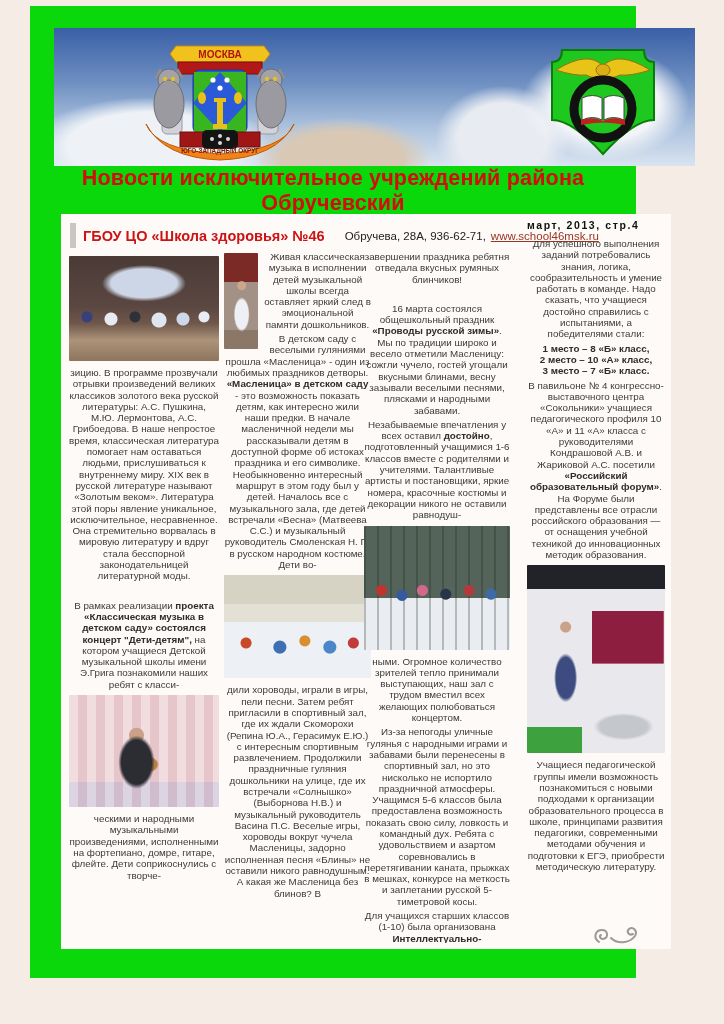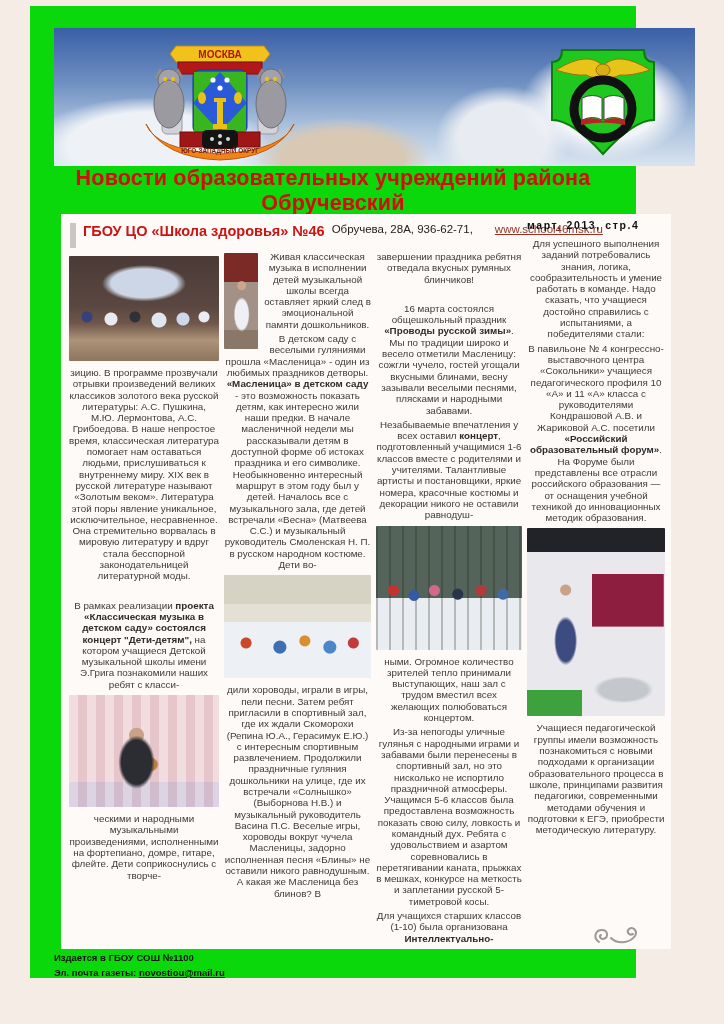--- a/index.html
+++ b/index.html
@@ -24,32 +24,32 @@
   .coa-right{position:absolute;left:494px;top:18px}
 
   
   .masthead{
     position:absolute;left:0;top:160px;width:100%;text-align:center;
     color:#d40c0c;font-weight:bold;font-size:21.5px;letter-spacing:.2px;
   }
 
   
   .card{position:absolute;left:31px;top:208px;width:610px;height:735px;background:#fdfaf7}
-  .schoolbar{position:absolute;left:9px;top:9px;display:flex;align-items:flex-start;white-space:nowrap}
+  .schoolbar{position:absolute;left:9px;top:9px;display:flex;align-items:center;white-space:nowrap}
   .graybar{width:6px;height:25px;background:#c9c7c4;margin-right:7px}
   .school-name{color:#cc1414;font-weight:bold;font-size:14.5px}
-  .school-addr{font-size:11.5px;color:#222;margin-left:7px}
-  .school-link{font-size:11.5px;color:#993322;text-decoration:underline;margin-left:22px;cursor:pointer}
+  .school-addr{font-size:11.5px;color:#222;margin-left:20px}
+  .school-link{font-size:11.5px;color:#993322;text-decoration:underline;margin-left:5px;cursor:pointer}
   .issue-date{position:absolute;left:466px;top:5px;font-size:10.5px;font-weight:bold;letter-spacing:1.6px;color:#111}
 
   
   .col{position:absolute;top:37px;height:692px;overflow:hidden;font-size:9.8px;line-height:11.3px;color:#3b3b3b;text-align:center}
   .c1{left:8px;width:150px}
   .c2{left:163px;width:147px}
-  .c3{left:315px;width:146px}
+  .c3{left:303px;width:146px}
   .c4{left:466px;width:138px;top:24px;height:705px}
   .col p{margin:0 0 3px}
   .col p.gap{margin-top:18px}
   .col strong{color:#2d2d2d}
   .photo{margin:5px 0 6px;border-radius:1px}
   .photo.fl{float:left;margin:2px 6px 1px 0}
 
   
   .ph-stage{background:
     radial-gradient(circle 6px at 12% 58%, #35407c 0 5px, rgba(0,0,0,0) 6px),
@@ -164,21 +164,21 @@
       <ellipse cx="55" cy="24" rx="7" ry="6" fill="#d8ae14" stroke="#a06e10"></ellipse>
       <circle cx="55" cy="63" r="29" fill="none" stroke="#111" stroke-width="9"></circle>
       <g>
         <path d="M34 52 Q45 47 54 52 L54 74 Q45 69 34 74 Z" fill="#fff" stroke="#444"></path>
         <path d="M76 52 Q65 47 56 52 L56 74 Q65 69 76 74 Z" fill="#fff" stroke="#444"></path>
         <path d="M33 74 Q45 70 55 75 Q65 70 77 74 L77 79 Q55 74 33 79 Z" fill="#c02020"></path>
       </g>
     </svg>
   </div>
 
-  <div class="masthead">Новости образовательных учреждений района Обручевский</div>
+  <div class="masthead">Новости исключительное учреждений района Обручевский</div>
 
   <div class="card">
 
     <div class="schoolbar">
       <div class="graybar"></div>
       <span class="school-name">ГБОУ ЦО «Школа здоровья» №46</span>
       <span class="school-addr">Обручева, 28А, 936-62-71,</span>
       <span class="school-link">www.school46msk.ru</span>
     </div>
 
@@ -194,36 +194,33 @@
     <div class="col c2">
         <div class="photo ph-portrait fl" style="width: 34px; height: 96px;"></div>
         <p><span>Живая классическая музыка в исполнении детей музыкальной школы всегда оставляет яркий след в эмоциональной памяти дошкольников.</span></p>
         <p><span>В детском саду с веселыми гуляниями прошла «Масленица» - один из любимых праздников детворы. </span><strong>«Масленица» в детском саду</strong><span> - это возможность показать детям, как интересно  жили наши предки. В начале масленичной недели мы рассказывали детям в доступной форме об истоках праздника и его символике. Необыкновенно интересный маршрут в этом году был у детей. Началось все с музыкального зала, где детей встречали «Весна» (Матвеева С.С.) и музыкальный руководитель Смоленская Н. П. в русском народном  костюме. Дети во-</span></p>
         <div class="photo ph-crowd" style="height: 103px;"></div>
         <p><span>дили хороводы, играли в игры, пели песни. Затем ребят пригласили в спортивный зал, где их ждали Скоморохи (Репина Ю.А., Герасимук Е.Ю.) с интересным спортивным развлечением. Продолжили праздничные гуляния дошкольники на улице, где их встречали «Солнышко» (Выборнова Н.В.) и музыкальный руководитель Васина П.С. Веселые игры, хороводы вокруг чучела Масленицы, задорно исполненная песня «Блины» не оставили никого равнодушным. А какая же Масленица без блинов? В</span></p>
       </div>
     <div class="col c3">
         <p><span>завершении праздника ребятня отведала вкусных румяных блинчиков!</span></p>
         <p class="gap"><span>16 марта состоялся общешкольный праздник </span><strong>«Проводы русской зимы»</strong><span>. Мы по традиции широко и весело отметили Масленицу: сожгли чучело, гостей угощали вкусными блинами, весну зазывали веселыми песнями, плясками и народными забавами.</span></p>
-        <p><span>Незабываемые впечатления у всех оставил </span><strong>концерт</strong><span>, подготовленный учащимися 1-6 классов вместе с родителями и учителями. Талантливые артисты и постановщики, яркие номера, красочные костюмы и декорации никого не оставили равнодуш-</span></p>
+        <p><span>Незабываемые впечатления у всех оставил </span><strong>достойно</strong><span>, подготовленный учащимися 1-6 классов вместе с родителями и учителями. Талантливые артисты и постановщики, яркие номера, красочные костюмы и декорации никого не оставили равнодуш-</span></p>
         <div class="photo ph-fence" style="height: 124px;"></div>
         <p><span>ными. Огромное количество зрителей тепло принимали выступающих, наш зал с трудом вместил всех желающих полюбоваться концертом.</span></p>
         <p><span>Из-за непогоды уличные гулянья с народными играми и забавами были перенесены в спортивный зал, но это нисколько не испортило праздничной атмосферы. Учащимся 5-6 классов была предоставлена возможность показать свою силу, ловкость и командный дух. Ребята с удовольствием и азартом соревновались в перетягивании каната, прыжках в мешках, конкурсе на меткость и заплетании русской 5-тиметровой косы.</span></p>
         <p><span>Для учащихся старших классов (1-10) была организована </span><strong>Интеллектуально-развивающая игра.</strong><span> Ребята должны были пройти 9 этапов, согласно своему маршрутному листу, где их ждали самые разнообразные и нестандартные задания по школьным предметам.</span></p>
       </div>
     <div class="col c4">
         <p><span>Для успешного выполнения заданий потребовались знания, логика, сообразительность и умение работать в команде. Надо сказать, что учащиеся достойно справились с испытаниями, а победителями стали:</span></p>
+        <p><strong>1 место – 8 «Б» класс,</strong><br><strong>2 место – 10 «А» класс,</strong><br><strong>3 место – 7 «Б» класс.</strong></p>
         <p><span>В павильоне № 4 конгрессно-выставочного центра «Сокольники» учащиеся педагогического профиля 10 «А» и 11 «А» класса с руководителями Кондрашовой А.В. и  Жариковой А.С. посетили </span><strong>«Российский образовательный форум»</strong><span>. На Форуме были представлены все отрасли российского образования — от оснащения учебной техникой до инновационных методик образования.</span></p>
         <div class="photo ph-expo" style="height: 188px;"></div>
         <p><span>Учащиеся педагогической группы имели возможность познакомиться с новыми подходами к организации образовательного процесса в школе, принципами развития педагогики, современными методами обучения и подготовки к ЕГЭ, приобрести методическую литературу.</span></p>
       </div>
 
     <svg class="ornament" viewBox="0 0 52 30">
       <path d="M8 20 C2 16 4 8 11 8 C17 8 18 16 12 17 C9 17 8 14 10 13" fill="none" stroke="#9a9a9a" stroke-width="2" stroke-linecap="round"></path>
       <path d="M20 16 C26 22 38 22 44 14 C47 9 42 4 38 7 C35 10 38 14 42 12" fill="none" stroke="#9a9a9a" stroke-width="2" stroke-linecap="round"></path>
     </svg>
   </div>
 
-  <div class="footer">
-    <div>Издается в  ГБОУ СОШ №1100</div>
-    <div><span>Эл. почта газеты: </span><a>novostiou@mail.ru</a></div>
-  </div>
 </div>
 
 </body></html>

